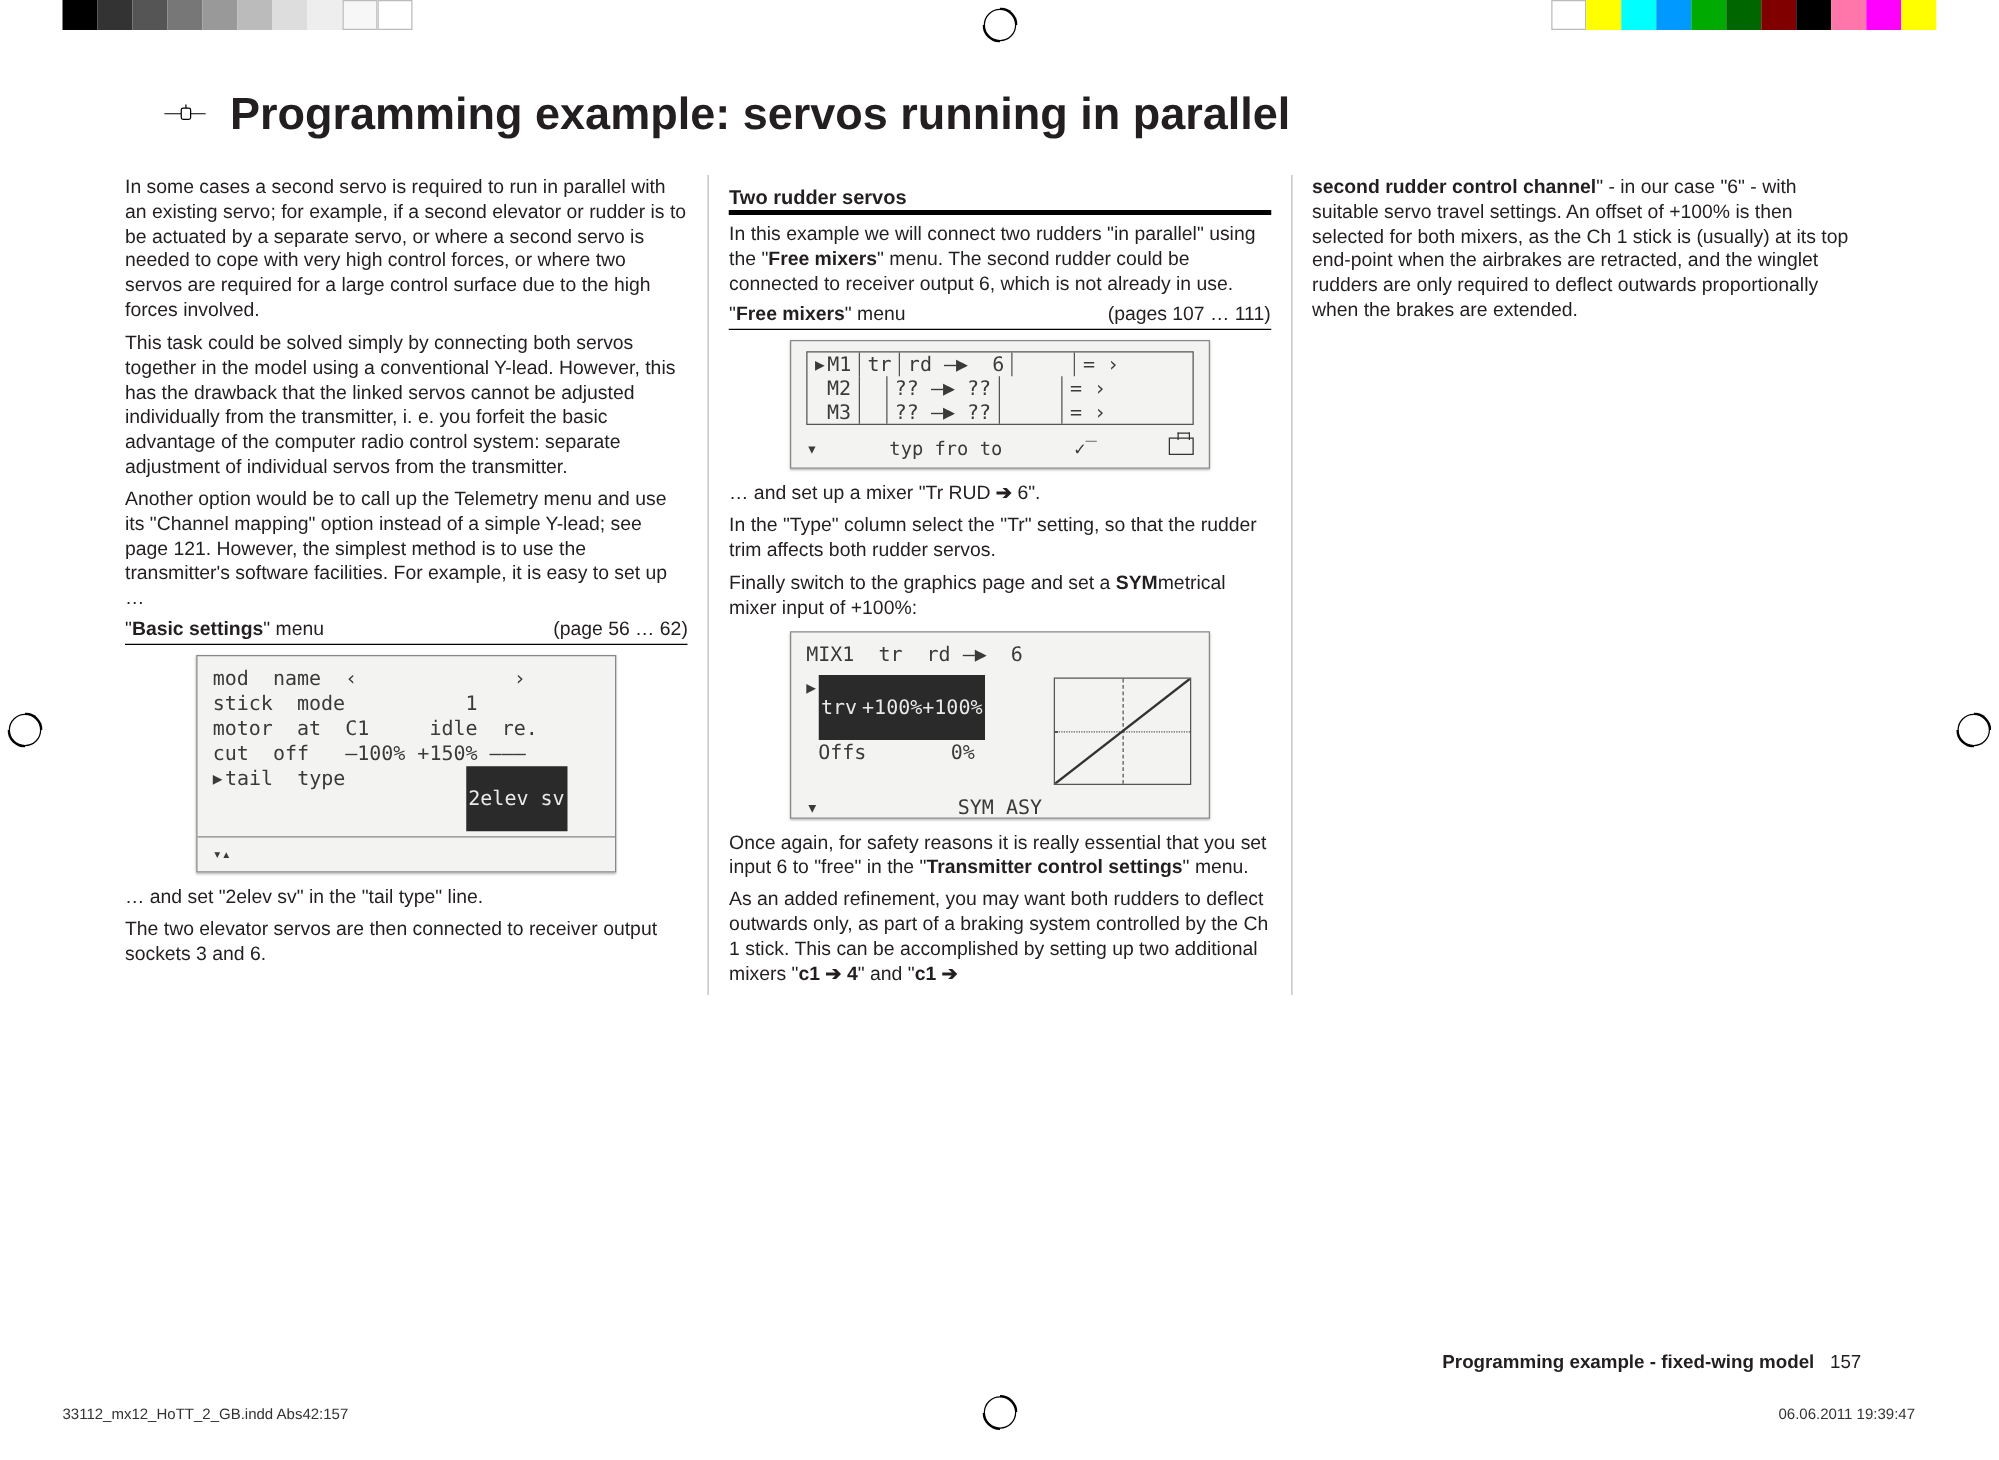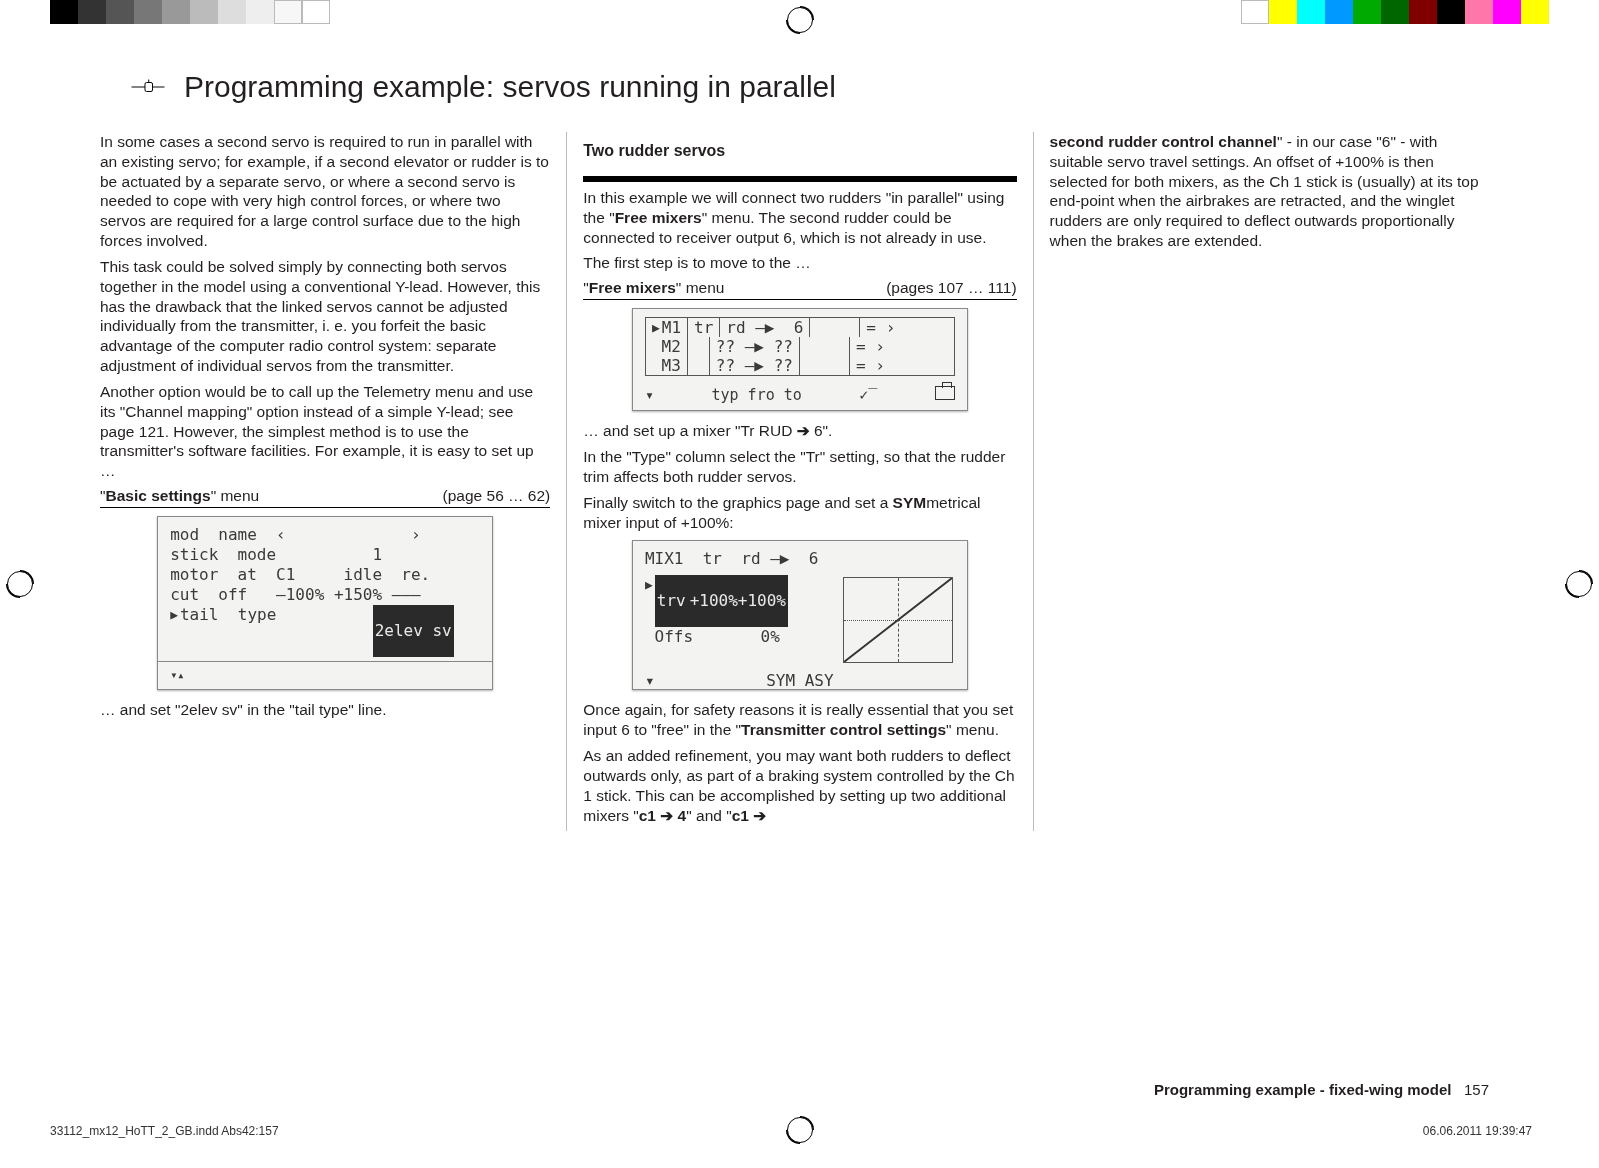--- a/index.html
+++ b/index.html
@@ -25,26 +25,26 @@
   }
   .crosshair::after{ content:""; position:absolute; left:50%; top:50%; width:24px; height:24px; border:1px solid #000; border-radius:50%; transform:translate(-50%,-50%); background:#fff;}
   .crosshair::before{ content:"✦"; position:absolute; left:50%; top:50%; transform:translate(-50%,-50%); font-size:20px;}
   .page {
     position: absolute;
     left: 100px; right: 100px; top: 50px; bottom: 100px;
   }
   .title-row { display:flex; align-items:center; gap:18px; margin: 20px 0 28px 30px;}
   .section-icon { width:36px; height:22px; position:relative; }
   .section-icon svg { width:36px; height:22px; }
-  h1.title { font-size: 30px; font-weight: normal; margin:0; }
+  h1.title { font-size: 36px; font-weight: bold; margin:0; }
   .columns { display:flex; gap: 0; }
   .col { width: 33.33%; padding: 0 16px; border-left: 1px solid #bbb; }
   .col:first-child { border-left: none; padding-left: 0;}
   p { font-size: 15.5px; line-height: 1.28; margin: 0 0 6px 0; }
-  .subhead { font-weight: bold; font-size: 16px; border-bottom: 6px solid #000000; padding-bottom:16px; margin: 10px 0 6px 0; }
+  .subhead { font-weight: bold; font-size: 16px; border-bottom: 4px solid #000000; padding-bottom:0; margin: 10px 0 6px 0; }
   .menu-ref { font-size:15.5px; border-bottom:1px solid #000; padding-bottom:2px; margin-bottom:8px; display:flex; justify-content:space-between;}
   .menu-ref .mname { }
   .menu-ref .mname b { font-weight:bold;}
   .menu-ref .mpages { }
   .lcd {
     margin: 8px auto 10px auto;
     width: 336px;
     border: 1px solid #888;
     background: #f3f3f1;
     box-shadow: 0 1px 2px rgba(0,0,0,0.3);
@@ -153,28 +153,28 @@
         <div class="row">motor  at  C1     idle  re.</div>
         <div class="row">cut  off   –100% +150% –––</div>
         <div class="row">
           <span class="cursor"></span><span>tail  type</span><span>          </span><span class="hl">2elev sv</span>
         </div>
         <div class="lcd-divider"></div>
         <div class="row tiny-nav">▾▴</div>
       </div>
 
       <p>… and set "2elev sv" in the "tail type" line.</p>
+      <p>The two elevator servos are then connected to receiver output sockets 3 and 6.</p>
     </div>
 
     <div class="col">
       <div class="subhead">Two rudder servos</div>
       <p>
         <span>In this example we will connect two rudders "in parallel" using the "</span><b>Free mixers</b><span>" menu. The second rudder could be connected to receiver output 6, which is not already in use.</span>
       </p>
-      <p>The first step is to move to the …</p>
       <div class="menu-ref">
         <span class="mname">
           <span>"</span><b>Free mixers</b><span>" menu</span>
         </span>
         <span class="mpages">(pages 107 … 111)</span>
       </div>
 
       <div class="lcd mixers">
         <div class="tbl">
           <div class="r">

